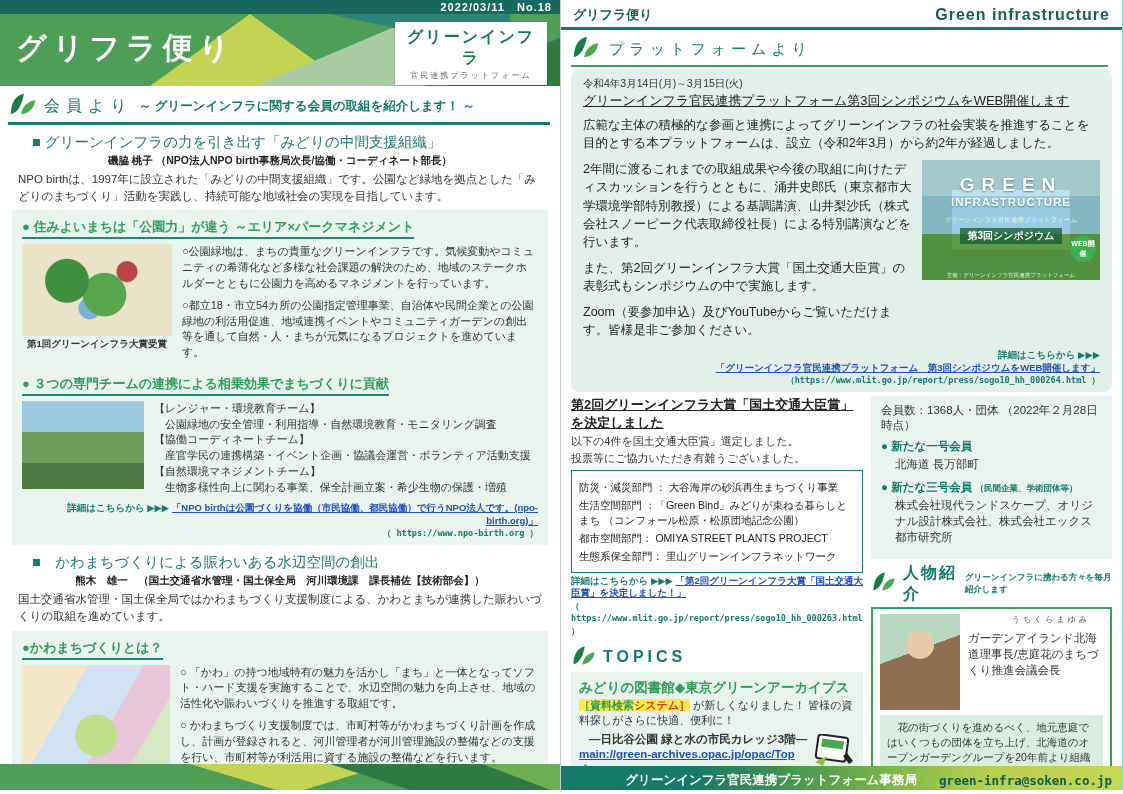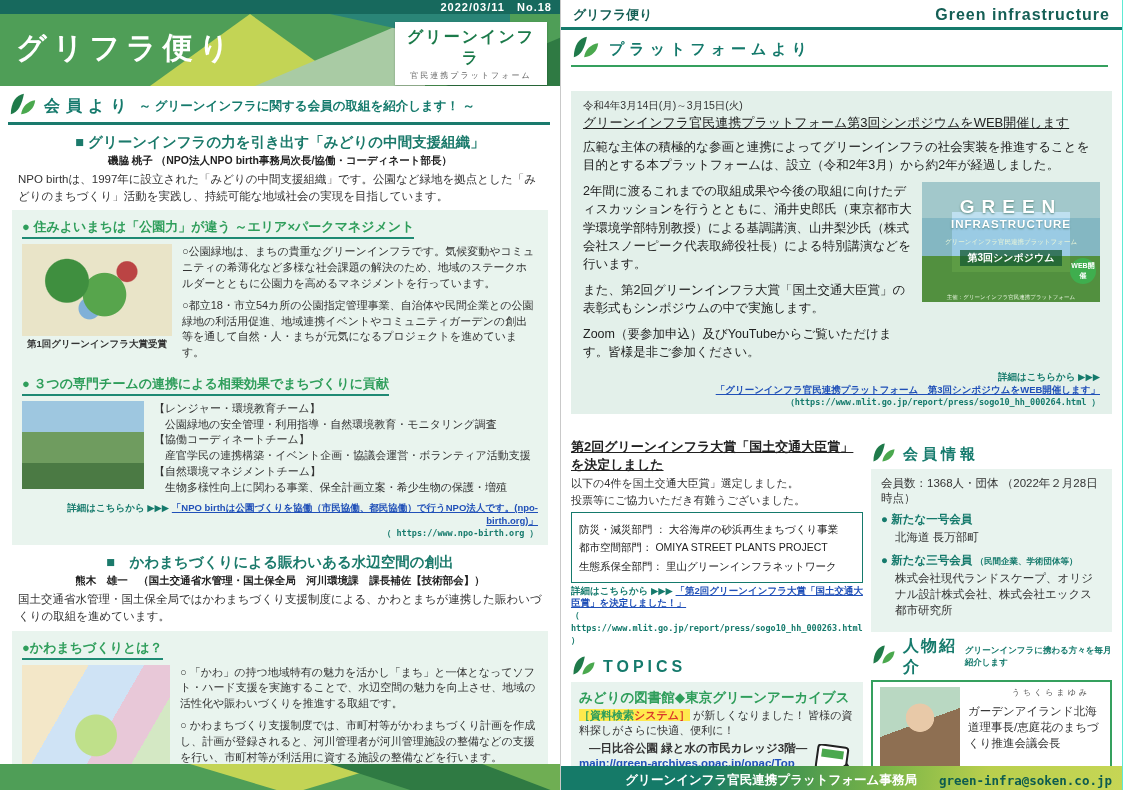--- a/index.html
+++ b/index.html
@@ -21,24 +21,24 @@
   .tri-d { left:395px; width:170px; background:#2f7a43; clip-path:polygon(30% 100%,100% 30%,100% 100%); }
   .lp-title { position:absolute; left:16px; top:14px; color:#fff; font-size:30px; font-weight:bold; letter-spacing:6px; }
   .lp-logo { position:absolute; right:13px; top:8px; width:152px; background:#fff; padding:5px 8px 4px;
     box-shadow:0 1px 2px rgba(0,0,0,.25); text-align:center; }
   .lp-logo .l1 { color:#1b7a4a; font-size:16px; font-weight:bold; letter-spacing:2px; }
   .lp-logo .l2 { color:#666; font-size:8px; letter-spacing:2px; margin-top:1px; }
 
   .sect-head { display:flex; align-items:center; gap:6px; margin:6px 10px 0 8px;
     border-bottom:3px solid #1a7a6d; padding-bottom:2px; }
   .sect-head .leaf { flex:0 0 auto; }
-  .sect-title { color:#157a6c; font-size:16px; font-weight:bold; letter-spacing:6px;text-align:center; }
+  .sect-title { color:#157a6c; font-size:16px; font-weight:normal; letter-spacing:6px;text-align:center; }
   .sect-tag { color:#157a6c; font-size:12.5px; font-weight:bold; }
 
-  .art-title { color:#1b7a6b; font-size:14.5px; font-weight:bold; margin:8px 32px 2px;text-align:center; }
+  .art-title { color:#1b7a6b; font-size:14.5px; font-weight:normal; margin:8px 32px 2px; }
   .byline { font-size:10.5px; font-weight:bold; color:#222; text-align:center; margin:2px 14px; }
   .lead { font-size:11.5px; color:#333; margin:3px 18px; line-height:1.45; }
 
   .greenbox { background:#e9f4ee; margin:6px 12px; padding:7px 10px 6px; }
   .sub-head { display:inline-block; color:#2f9e5b; font-size:13px; font-weight:bold;
     border-bottom:2px solid #1f8a74; padding-bottom:1px; margin-bottom:5px; }
   .gb-row { display:flex; gap:10px; margin-bottom:6px; }
   .img-ph { background:#cde2c8; flex:0 0 auto; }
   .cap { font-size:9.5px; font-weight:bold; color:#333; text-align:center; margin-top:2px; }
   .gb-text { font-size:11px; line-height:1.42; color:#333; }
@@ -67,21 +67,21 @@
 
   
   .rp-header { display:flex; justify-content:space-between; align-items:flex-end;
     padding:6px 12px 3px; border-bottom:3px solid #157a6c; }
   .rp-header .hl { color:#155f55; font-size:13px; font-weight:bold; }
   .rp-header .hr { color:#155f55; font-size:16px; font-weight:bold; letter-spacing:1px; }
   .rp-sect { display:flex; align-items:center; gap:8px; margin:5px 14px 0 10px;
     border-bottom:2.5px solid #35a05e; padding-bottom:2px; }
   .rp-sect .sect-title { letter-spacing:5px; font-size:15px; }
 
-  .sympo { background:#e3f0ea; margin:24px 10px; padding:8px 12px 6px; }
+  .sympo { background:#e3f0ea; margin:2px 10px; padding:8px 12px 6px;border-radius:8px; }
   .sympo .dt { font-size:10.5px; color:#333; }
   .sympo .st { font-size:13px; color:#222; text-decoration:underline; margin:1px 0 6px; }
   .sympo .p { font-size:12.5px; color:#222; line-height:1.45; margin-bottom:8px; }
   .sympo-row { display:flex; gap:10px; }
   .sympo-row .txt { flex:1; font-size:12.5px; color:#222; line-height:1.45; }
   .sympo-row .txt p { margin-bottom:8px; }
   .promo { width:178px; height:120px; flex:0 0 auto; position:relative; overflow:hidden;
     background:linear-gradient(180deg,#bfe0f0 0 30%, #9acbe4 30% 62%, #5d9c45 62%);
     box-shadow:inset 0 0 0 30px rgba(32,92,40,.18); text-align:center; }
   .promo .g1 { color:#fff; font-weight:bold; font-size:19px; letter-spacing:7px; margin-top:14px; text-shadow:0 1px 2px rgba(0,60,30,.5); }
@@ -286,20 +286,21 @@
 
     <div class="rp-cols">
 
       <div class="col-a">
         <div class="award">
           <div class="ttl">第2回グリーンインフラ大賞「国土交通大臣賞」を決定しました</div>
           <div class="p">以下の4件を国土交通大臣賞」選定しました。</div>
           <div class="p">投票等にご協力いただき有難うございました。</div>
           <div class="catbox">
             <div class="cat">防災・減災部門 ： 大谷海岸の砂浜再生まちづくり事業</div>
+            <div class="cat">生活空間部門 ：「Green Bind」みどりが束ねる暮らしとまち （コンフォール松原・松原団地記念公園）</div>
             <div class="cat">都市空間部門： OMIYA STREET PLANTS PROJECT</div>
             <div class="cat">生態系保全部門： 里山グリーンインフラネットワーク</div>
           </div>
           <div class="morelink award-more" style="text-align:left">
             <span class="more-label">詳細はこちらから ▶▶▶</span>
             <span class="link-blue">「第2回グリーンインフラ大賞「国土交通大臣賞」を決定しました！」</span><br>
             <span class="url">（ https://www.mlit.go.jp/report/press/sogo10_hh_000263.html ）</span>
           </div>
         </div>
 
@@ -335,29 +336,20 @@
             <span>
               <span>公園・緑地・庭園・都市計画等の</span><br>
               <b class="hl-green">緑</b><span>に関する資料を所蔵しています</span>
             </span>
           </div>
 
         </div>
       </div>
 
       <div class="col-b">
-        <div class="members-head">
-          <span class="leaf">
-            <svg width="26" height="21" viewBox="0 0 32 24">
-                <path d="M3 23 C3 10 9 2 17 1 C15 12 11 21 3 23Z" fill="#1f7a4a"></path>
-                <path d="M14 23 C15 15 21 9 29 8 C28 17 22 22 14 23Z" fill="#4aa84e"></path>
-              </svg>
-          </span>
-          <span class="t">会員情報</span>
-        </div>
         <div class="membersbox">
           <div class="count">会員数：1368人・団体 （2022年２月28日時点）</div>
           <div class="itt">● 新たな一号会員</div>
           <div class="itb">北海道 長万部町</div>
           <div class="itt">
             <span>● 新たな三号会員 </span><small>（民間企業、学術団体等）</small>
           </div>
           <div class="itb">株式会社現代ランドスケープ、オリジナル設計株式会社、株式会社エックス都市研究所</div>
         </div>
 

